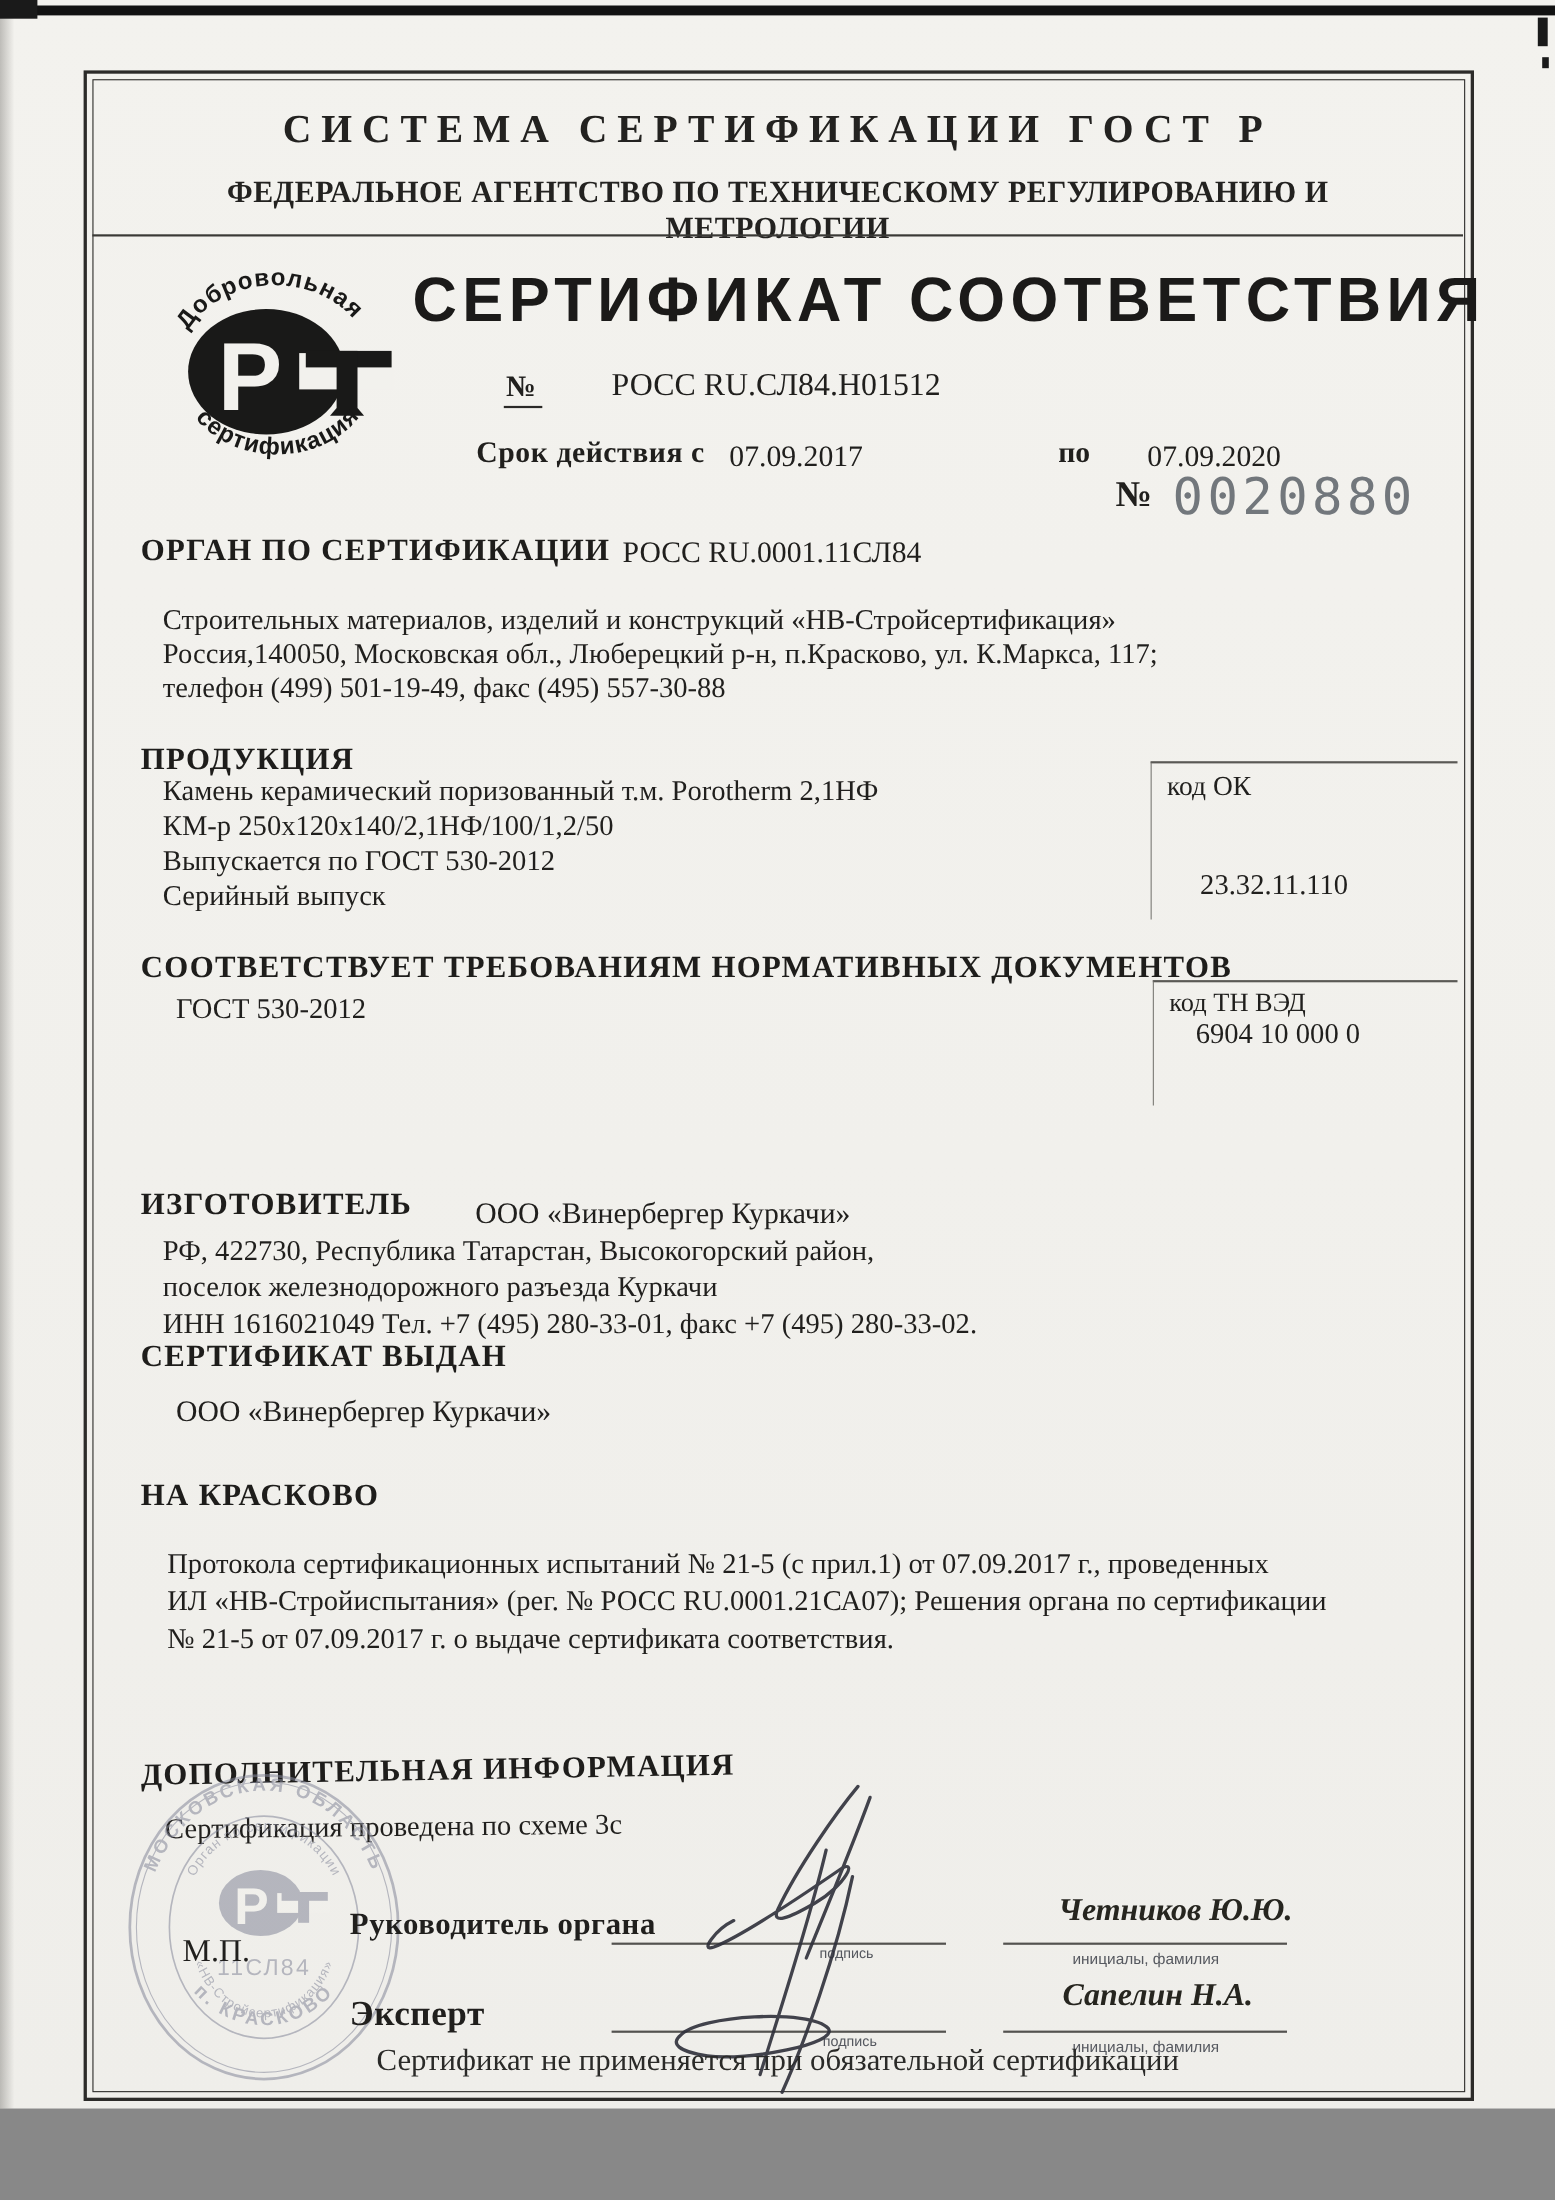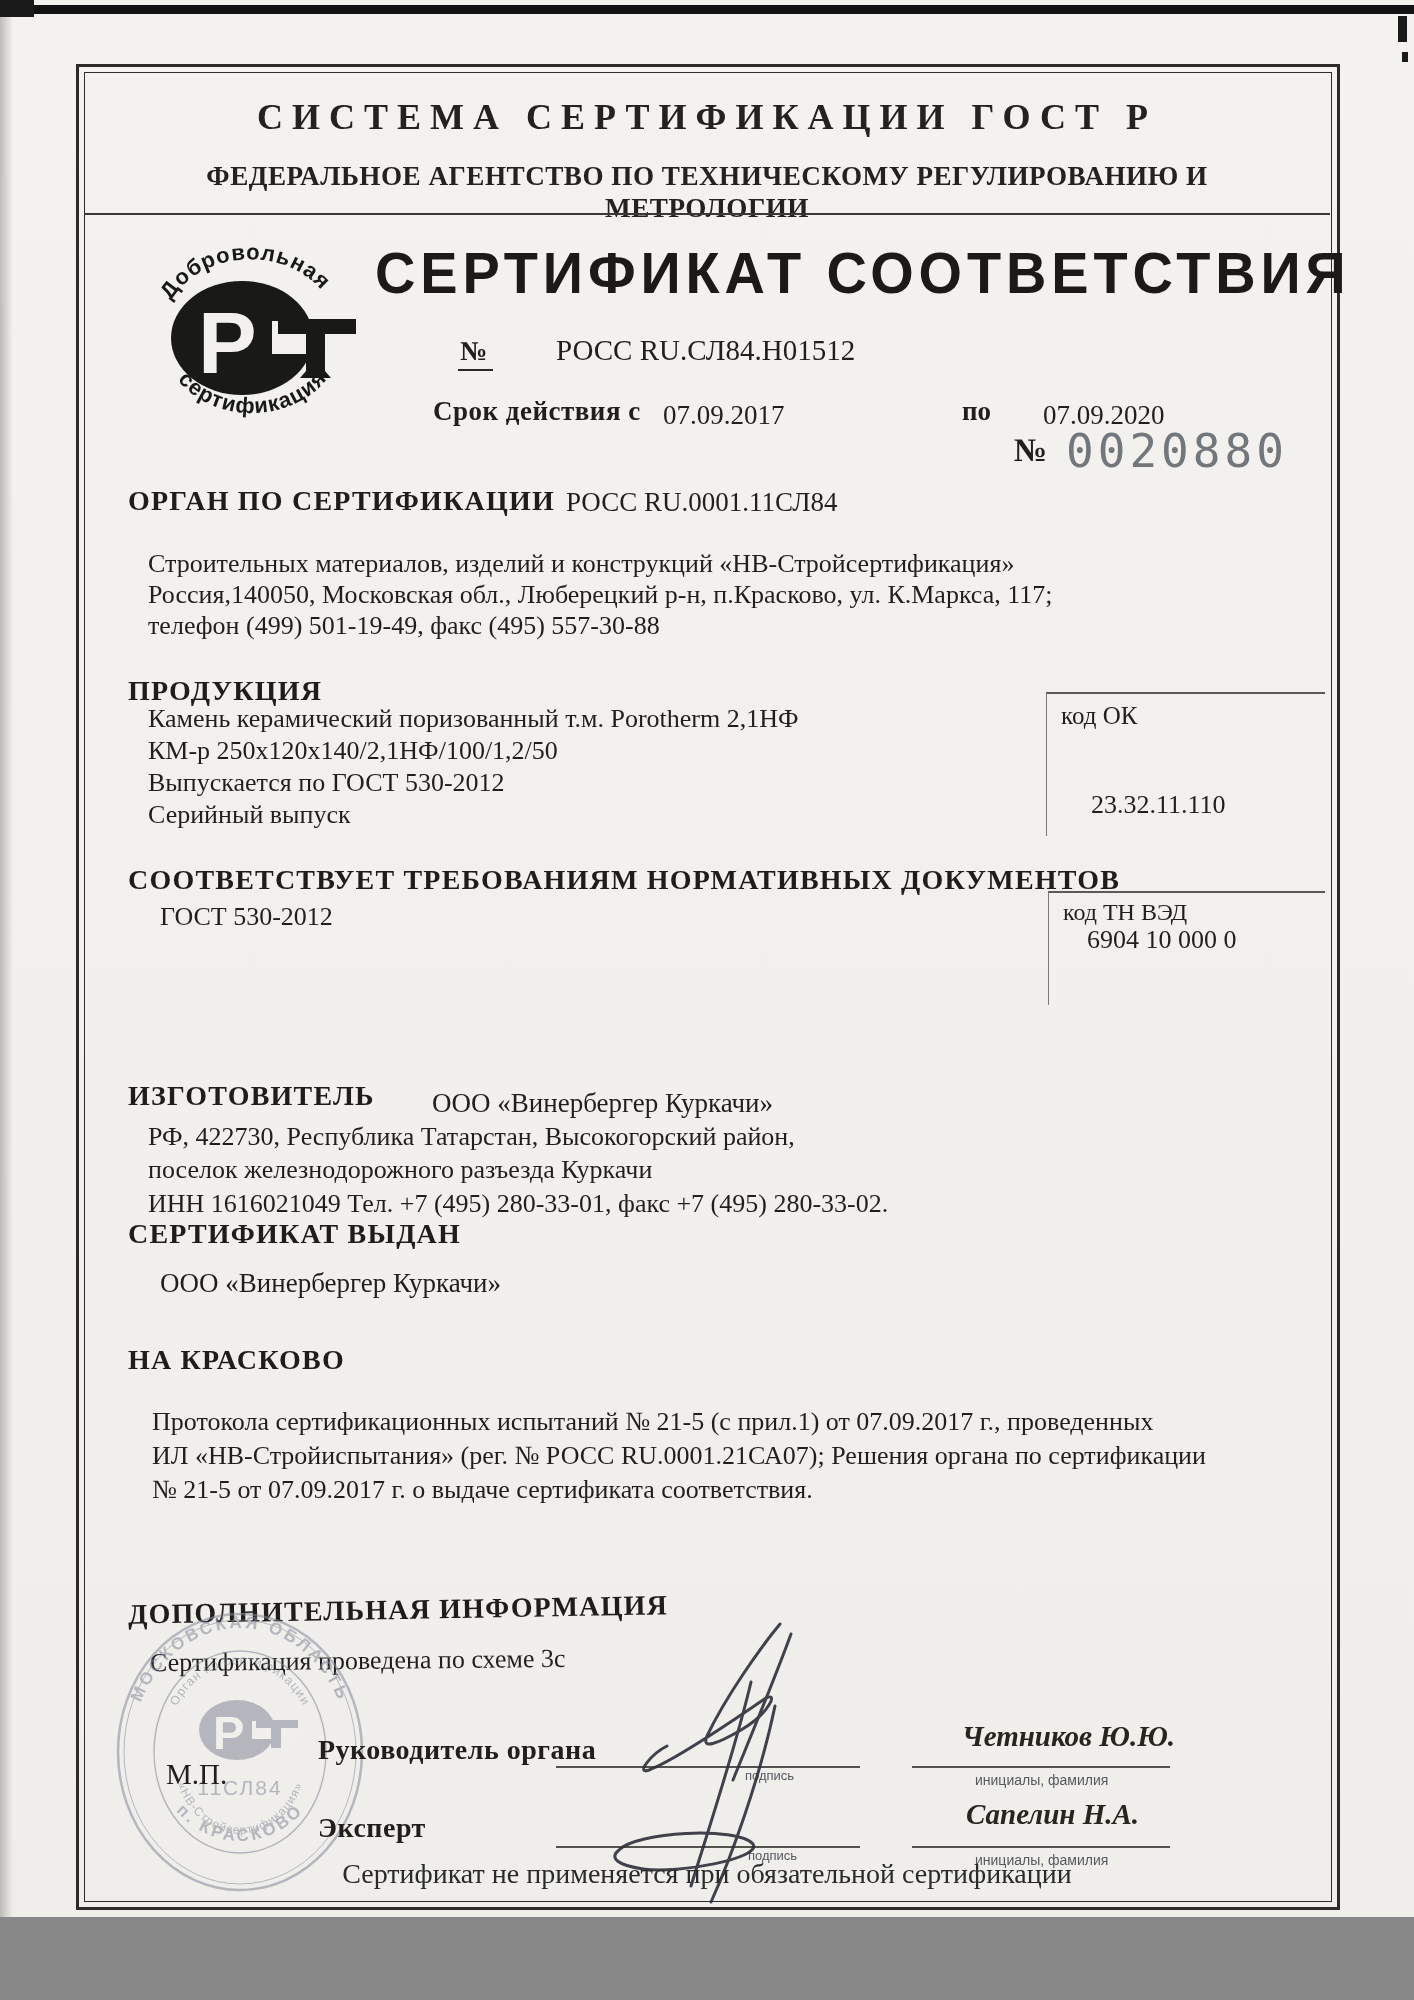--- a/index.html
+++ b/index.html
@@ -173,21 +173,21 @@
 
   <span class="abs t" style="left:166px;top:1758px;font-size:29px;">М.П.</span>
 
   <span class="abs t bold" style="left:318px;top:1734px;font-size:28px;letter-spacing:.5px;">Руководитель органа</span>
   <div class="abs sig-line" style="left:556px;top:1766px;width:304px;"></div>
   <span class="abs t gray-label" style="left:745px;top:1768px;font-size:13px;">подпись</span>
   <div class="abs sig-line" style="left:912px;top:1766px;width:258px;"></div>
   <span class="abs t name-script" style="left:962px;top:1720px;">Четников Ю.Ю.</span>
   <span class="abs t gray-label" style="left:975px;top:1772px;font-size:14px;">инициалы, фамилия</span>
 
-  <span class="abs t bold" style="left:318px;top:1812px;font-size:28px;letter-spacing:.5px;">Эксперт</span>
+  <span class="abs t bold" style="left:318px;top:1812px;font-size:32px;letter-spacing:.5px;">Эксперт</span>
   <div class="abs sig-line" style="left:556px;top:1846px;width:304px;"></div>
   <span class="abs t gray-label" style="left:748px;top:1848px;font-size:13px;">подпись</span>
   <div class="abs sig-line" style="left:912px;top:1846px;width:258px;"></div>
   <span class="abs t name-script" style="left:966px;top:1798px;">Сапелин Н.А.</span>
   <span class="abs t gray-label" style="left:975px;top:1852px;font-size:14px;">инициалы, фамилия</span>
 
   <div class="abs" style="left:555px;top:1618px;width:310px;height:288px;">
     <svg width="310" height="288" viewBox="0 0 310 288">
       <g stroke="#2e2f3a" stroke-width="3" fill="none" stroke-linecap="round" opacity=".9">
         <path d="M 225,6 C 205,30 170,80 152,118 C 146,132 162,126 186,112 C 214,96 226,70 208,82 C 176,104 120,142 94,152 C 80,157 96,136 112,128"></path>

